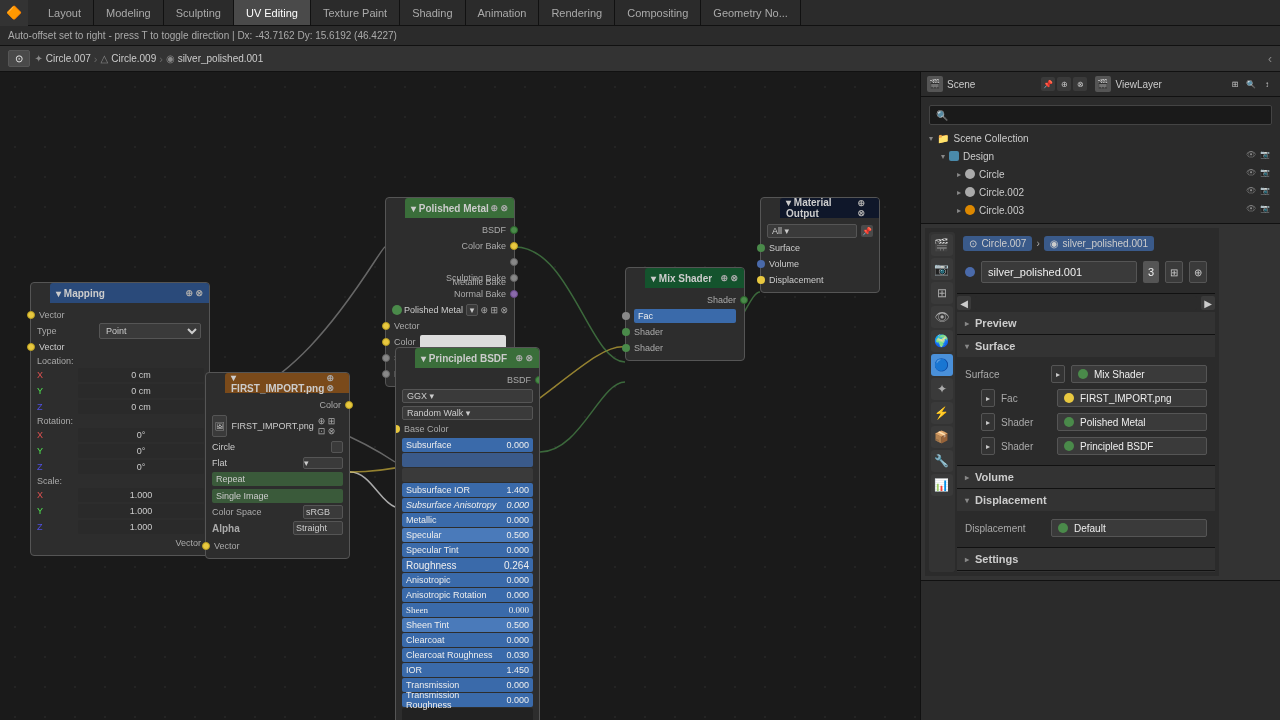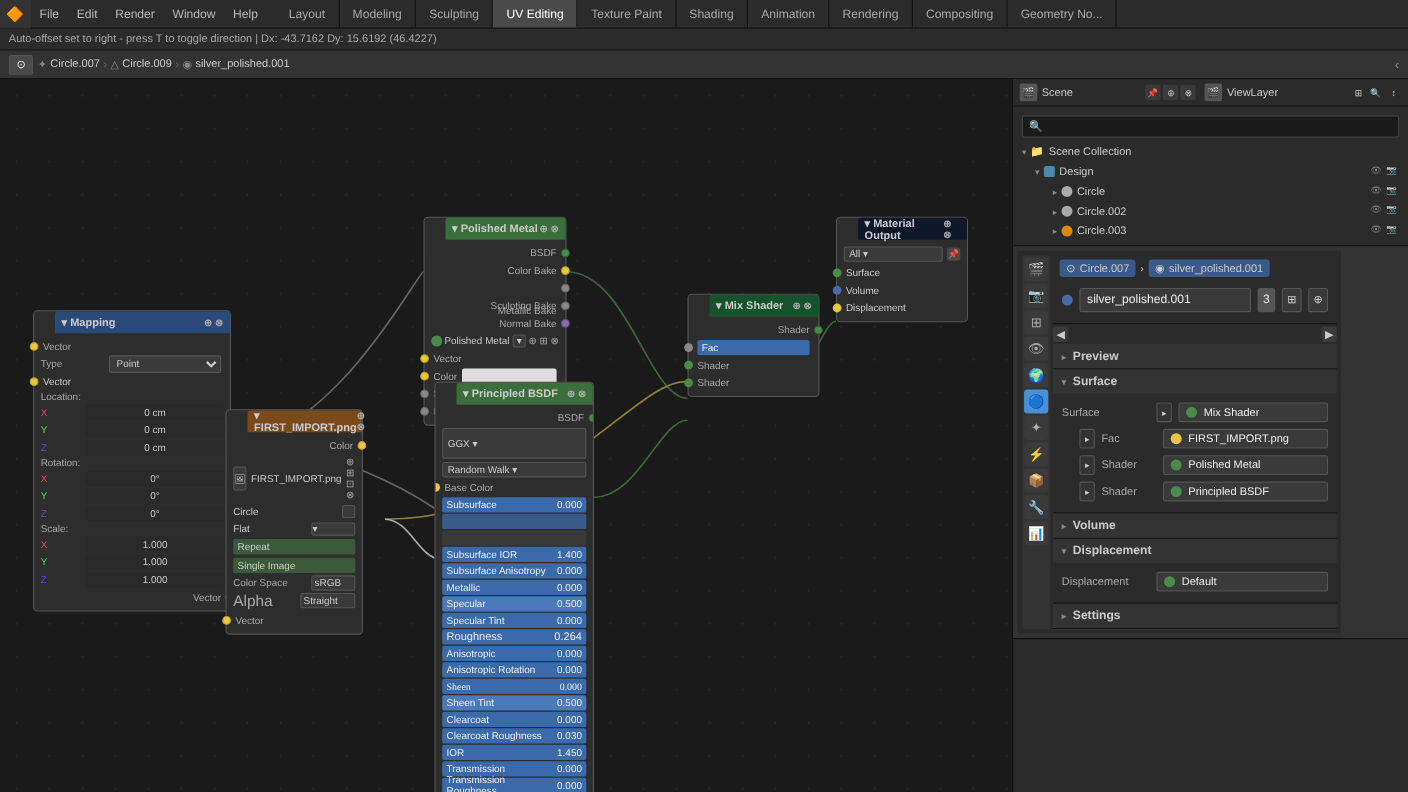--- a/index.html
+++ b/index.html
@@ -318,21 +318,21 @@
 
     
     .node-mapping {
       left: 30px;
       top: 210px;
       width: 180px;
     }
     .node-first-import-img {
       left: 205px;
       top: 300px;
-      width: 125px;
+      width: 145px;
     }
     .node-polished-metal {
       left: 385px;
       top: 125px;
       width: 130px;
     }
     .node-principled {
       left: 395px;
       top: 275px;
       width: 145px;
@@ -445,27 +445,20 @@
       flex: 1;
       margin: 0 2px;
       padding: 0 2px;
     }
   </style>
 </head>
 <body>
 
 <div id="top-menu">
   <div class="blender-logo">🔶</div>
-  <div class="menu-items">
-    <div class="menu-item">File</div>
-    <div class="menu-item">Edit</div>
-    <div class="menu-item">Render</div>
-    <div class="menu-item">Window</div>
-    <div class="menu-item">Help</div>
-  </div>
 
   <div style="display:flex;height:100%;margin-left:8px;">
     <div class="ws-tab">Layout</div>
     <div class="ws-tab">Modeling</div>
     <div class="ws-tab">Sculpting</div>
     <div class="ws-tab active">UV Editing</div>
     <div class="ws-tab">Texture Paint</div>
     <div class="ws-tab">Shading</div>
     <div class="ws-tab">Animation</div>
     <div class="ws-tab">Rendering</div>
@@ -616,21 +609,21 @@
         <div style="padding:1px 6px;margin-top:1px;">
           <div style="background:#3a5a3a;height:14px;border-radius:2px;display:flex;align-items:center;padding:0 4px;font-size:9px;color:#ccc;">Single Image</div>
         </div>
 
         <div class="node-field-row" style="padding:1px 6px;">
           <span style="font-size:9px;color:#aaa;">Color Space</span>
           <div style="width:40px;height:14px;background:#3a3a3a;border:1px solid #555;border-radius:2px;margin-left:auto;font-size:9px;display:flex;align-items:center;padding:0 2px;color:#ccc;">sRGB</div>
         </div>
 
         <div class="node-field-row" style="padding:1px 6px;">
-          <span style="font-size:14px;color:#aaa;">Alpha</span>
+          <span style="font-size:10px;color:#aaa;font-weight:bold;">Alpha</span>
           <div style="width:50px;height:14px;background:#3a3a3a;border:1px solid #555;border-radius:2px;margin-left:auto;font-size:9px;display:flex;align-items:center;padding:0 2px;color:#ccc;">Straight</div>
         </div>
 
         <div class="node-field-row" style="margin-top:2px;">
           <div class="socket socket-l socket-yellow" style="position:absolute;left:-4px;"></div>
           <span style="font-size:9px;color:#aaa;">Vector</span>
         </div>
       </div>
     </div>
 
@@ -700,37 +693,37 @@
         <span style="font-size:9px;color:#aaa">⊕ ⊗</span>
       </div>
       <div class="node-body">
 
         <div class="node-field-row" style="justify-content:flex-end;">
           <span style="color:#aaa;font-size:9px;">BSDF</span>
           <div class="socket" style="width:8px;height:8px;border-radius:50%;background:#4a8a4a;border:1px solid #2a6a2a;position:absolute;right:-4px;top:50%;transform:translateY(-50%);"></div>
         </div>
 
         <div style="padding:1px 6px;">
-          <div style="background:#3a3a3a;border:1px solid #555;height:28px;border-radius:2px;display:flex;align-items:center;padding:0 4px;font-size:9px;color:#ccc;">GGX ▾</div>
+          <div style="background:#3a3a3a;border:1px solid #555;height:14px;border-radius:2px;display:flex;align-items:center;padding:0 4px;font-size:9px;color:#ccc;">GGX ▾</div>
         </div>
         <div style="padding:1px 6px;margin-top:1px;">
           <div style="background:#3a3a3a;border:1px solid #555;height:14px;border-radius:2px;display:flex;align-items:center;padding:0 4px;font-size:9px;color:#ccc;">Random Walk ▾</div>
         </div>
 
         <div class="node-field-row">
           <div class="socket" style="width:8px;height:8px;border-radius:50%;background:#e8c840;position:absolute;left:-4px;top:50%;transform:translateY(-50%);"></div>
           <span style="font-size:9px;color:#aaa;">Base Color</span>
         </div>
 
         <div>
           <div class="nf-bar" style="margin:1px 6px;font-size:9px;">Subsurface <span style="margin-left:auto;">0.000</span></div>
           <div style="margin:1px 6px;height:14px;background:#3a5a8a;border-radius:2px;"></div>
           <div style="margin:1px 6px;height:14px;background:#3a3a3a;border-radius:2px;display:flex;"></div>
           <div class="nf-bar" style="margin:1px 6px;font-size:9px;">Subsurface IOR <span style="margin-left:auto;">1.400</span></div>
-          <div class="nf-bar" style="margin:1px 6px;font-size:9px;">Subsurface Anisotropy <span style="margin-left:auto;">0.000</span></div>
+          <div class="nf-bar" style="margin:1px 6px;font-size:9px;font-style:italic;">Subsurface Anisotropy <span style="margin-left:auto;">0.000</span></div>
           <div class="nf-bar" style="margin:1px 6px;font-size:9px;">Metallic <span style="margin-left:auto;">0.000</span></div>
           <div class="nf-bar" style="margin:1px 6px;font-size:9px;background:#4a7aba;">Specular <span style="margin-left:auto;">0.500</span></div>
           <div class="nf-bar" style="margin:1px 6px;font-size:9px;">Specular Tint <span style="margin-left:auto;">0.000</span></div>
           <div class="nf-bar" style="margin:1px 6px;font-size:10px;">Roughness <span style="margin-left:auto;">0.264</span></div>
           <div class="nf-bar" style="margin:1px 6px;font-size:9px;">Anisotropic <span style="margin-left:auto;">0.000</span></div>
           <div class="nf-bar" style="margin:1px 6px;font-size:9px;">Anisotropic Rotation <span style="margin-left:auto;">0.000</span></div>
           <div class="nf-bar" style="margin:1px 6px;font-size:9px;font-family:Liberation Serif, serif;">Sheen <span style="margin-left:auto;">0.000</span></div>
           <div class="nf-bar" style="margin:1px 6px;font-size:9px;background:#4a7aba;">Sheen Tint <span style="margin-left:auto;">0.500</span></div>
           <div class="nf-bar" style="margin:1px 6px;font-size:9px;">Clearcoat <span style="margin-left:auto;">0.000</span></div>
           <div class="nf-bar" style="margin:1px 6px;font-size:9px;">Clearcoat Roughness <span style="margin-left:auto;">0.030</span></div>

